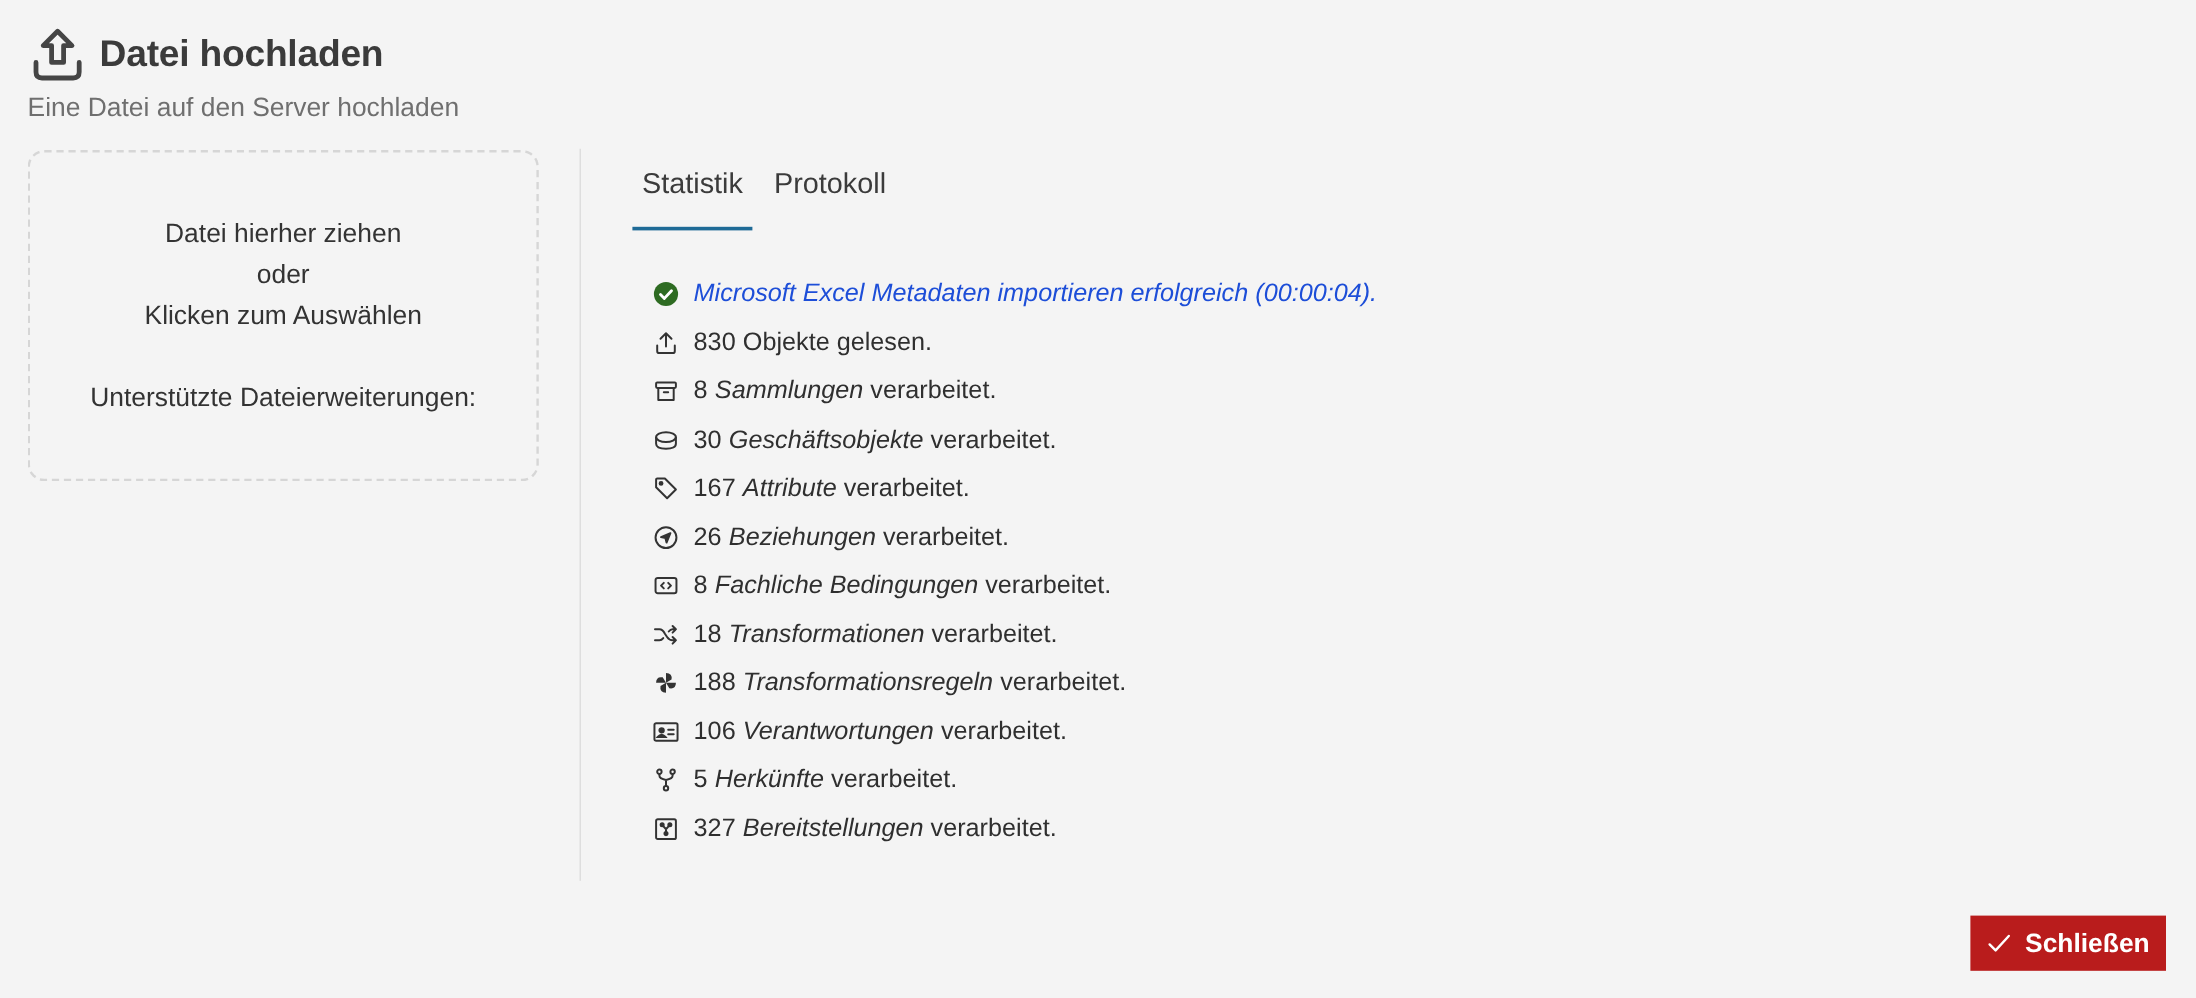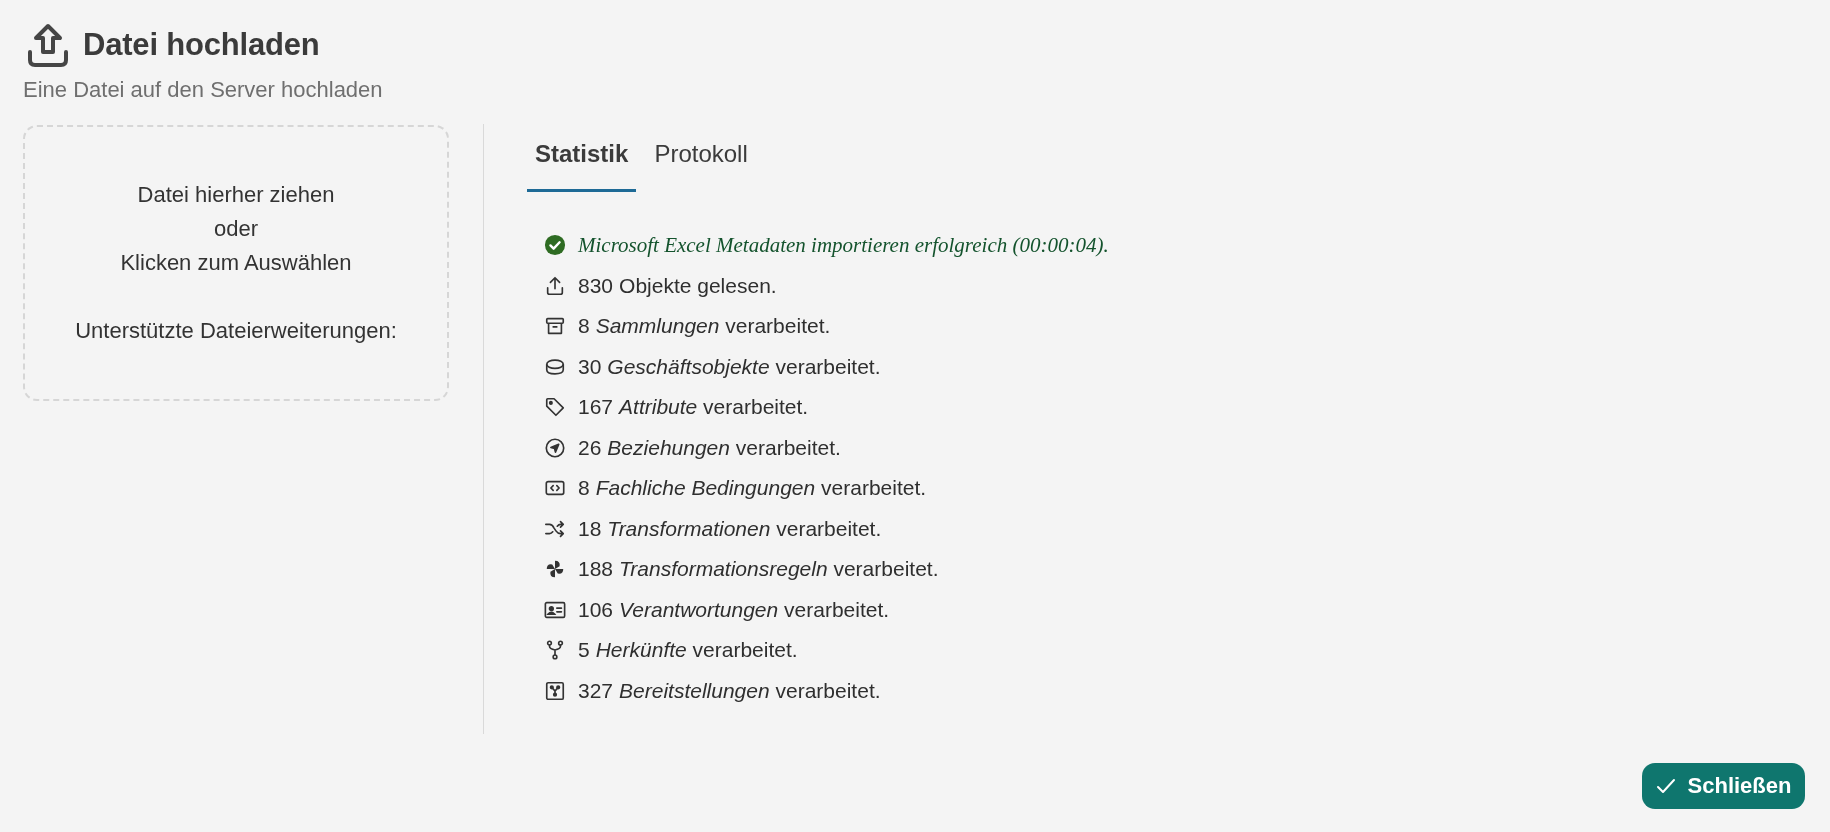--- a/index.html
+++ b/index.html
@@ -18,35 +18,35 @@
     display:flex; flex-direction:column; align-items:center; justify-content:center;
     text-align:left; font-size:22px; line-height:34px; color:#333; cursor:pointer;
   }
   .dropzone .gap { height:34px; }
   .dropzone .ext { font-style:italic; }
 
   .divider { position:absolute; left:483px; top:124px; width:1px; height:610px; background:#d9d9d9; }
 
   .tabs { position:absolute; left:527px; top:140px; display:flex; }
   .tab { font-size:24px; padding:0 8px 24px 8px; cursor:pointer; color:#3b3b3b; position:relative; }
-  .tab.active { font-weight:bold; }
+  .tab.active { font-weight:normal; }
   .tab.active::after { content:""; position:absolute; left:0; right:0; bottom:0; height:3px; background:#1e6a96; }
   .tab + .tab { margin-left:10px; }
 
   .stats { position:absolute; left:543px; top:225px; list-style:none; margin:0; padding:0; }
   .stats li { display:flex; align-items:center; height:40.5px; font-size:21px; color:#2f2f2f; }
   .stats li .ic { width:24px; height:24px; margin-right:11px; display:flex; align-items:center; justify-content:center; }
   .stats li .ic svg { width:22px; height:22px; }
-  .stats li.success { color:#14532d; font-style:italic;font-family:Liberation Serif, serif; }
+  .stats li.success { color:#1d4ed8; font-style:italic; }
   .stats em { font-style:italic; }
   .stats .num { margin-right:6px; }
 
   .close-btn {
     position:absolute; left:1642px; top:763px; width:163px; height:46px;
-    background:#0f766e; border-radius:13px; color:#fff; border:none;
+    background:#b91c1c; border-radius:0; color:#fff; border:none;
     display:flex; align-items:center; justify-content:center;
     font-family:"Liberation Sans", sans-serif; font-size:22px; font-weight:bold; cursor:pointer;
   }
   .close-btn .chk { margin-right:12px; width:20px; height:18px; }
 </style>
 </head>
 <body>
 
 <div class="header">
   <svg class="header-icon" viewBox="0 0 42 46" fill="none" stroke="#454545" stroke-width="4" stroke-linejoin="round" stroke-linecap="round">

